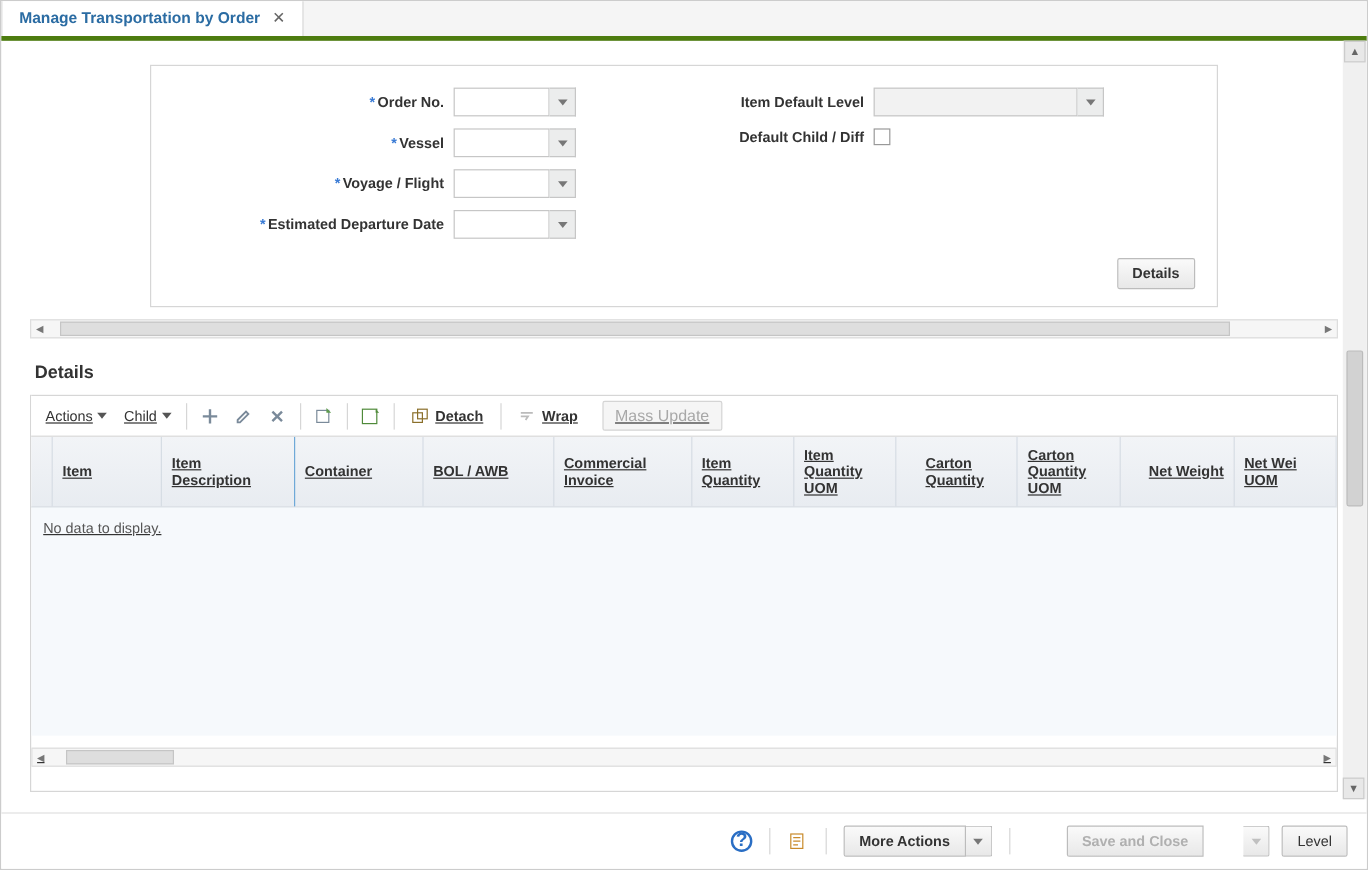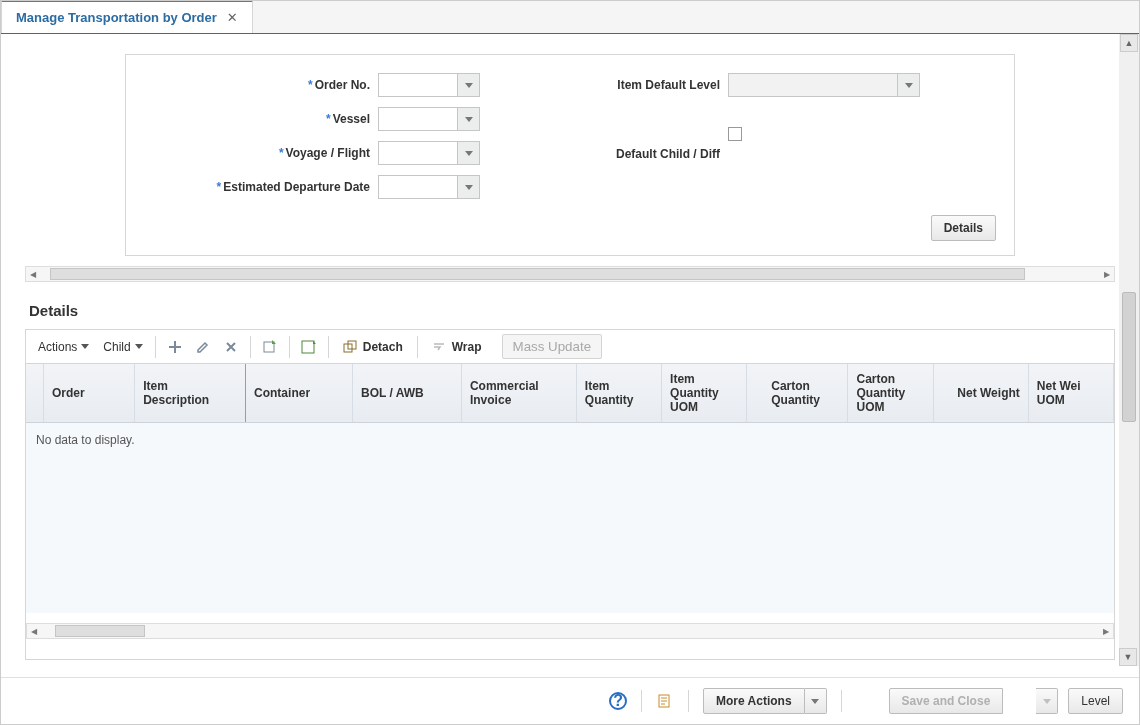--- a/index.html
+++ b/index.html
@@ -1,18 +1,18 @@
 <!DOCTYPE html>
 <html><head>
 <meta charset="utf-8">
 <style>
 * { box-sizing: border-box; margin: 0; padding: 0; }
 body { font-family: Arial, Helvetica, sans-serif; font-size: 12px; color: #333; background: #fff; width: 1140px; height: 725px; overflow: hidden; position: relative; border: 1px solid #ccc; }
 
-.tab-bar { border-bottom: 1px solid #4d7c0f; height: 33px; display: flex; align-items: flex-end; background: #f5f5f5; }
+.tab-bar { border-bottom: 4px solid #4d7c0f; height: 33px; display: flex; align-items: flex-end; background: #f5f5f5; }
 .tab { background: #fff; border: 1px solid #d6d6d6; border-bottom: none; border-top: 3px solid #4a7db5; color: #2b6ca3; font-weight: bold; padding: 8px 14px; display: flex; align-items: center; gap: 10px; font-size: 13px; }
 .tab-close { color: #666; font-weight: normal; cursor: pointer; }
 
 .content-wrap { padding: 20px 24px 20px 24px; position: relative; height: 630px; }
 
 .scroll-col { position: absolute; right: 0; top: 33px; bottom: 58px; width: 20px; background: #f0f0f0; }
 .scroll-up, .scroll-down { height: 18px; width: 18px; margin: 0 auto; display:flex; align-items:center; justify-content:center; font-size:9px; color:#666; background:#e8e8e8; border:1px solid #ccc; }
 .scroll-thumb { height: 130px; width: 14px; margin: 2px auto; background: #d2d2d2; border: 1px solid #bbb; border-radius:2px; }
 
 .form-panel { border: 1px solid #d6d6d6; padding: 18px 18px 14px 18px; margin-left: 100px; margin-right: 100px;}
@@ -31,21 +31,21 @@
 .btn { background: linear-gradient(#fafafa,#e8e8e8); border: 1px solid #bcbcbc; padding: 5px 12px; font-size: 12px; cursor: pointer; font-weight: bold; color:#333; border-radius:2px; }
 .form-panel .details-btn-row { display:flex; justify-content:flex-end; margin-top:6px; }
 
 .horiz-scroll { margin: 10px 0 20px 0; height: 16px; background: #f6f6f6; border: 1px solid #ddd; display:flex; align-items:center; }
 .horiz-scroll .hbtn { width:14px; height:14px; display:flex; align-items:center; justify-content:center; font-size:8px; color:#777; }
 .horiz-scroll .htrack { flex:1; position:relative; height:14px; }
 .horiz-scroll .hthumb { position:absolute; left:10px; width: 92%; height:12px; top:1px; background:#dedede; border:1px solid #c5c5c5; }
 
 .section-title { font-weight: bold; font-size: 15px; color: #333; margin: 6px 0 10px 4px; }
 
-.details-panel { border: 1px solid #d6d6d6; border-top: none; }
+.details-panel { border: 1px solid #d6d6d6; border-top: none; text-decoration: underline; }
 .toolbar { display: flex; align-items: center; border-top: 1px solid #d6d6d6; border-bottom: 1px solid #d6d6d6; background:#fff; padding: 4px 6px; gap: 2px; }
 .menu-btn { display: flex; align-items: center; gap: 4px; padding: 4px 6px; cursor:pointer; }
 .menu-btn .tri { border-top-color:#555; }
 .vsep { width:1px; height:22px; background:#d6d6d6; margin: 0 4px; }
 .icon-btn { width: 26px; height: 24px; display:flex; align-items:center; justify-content:center; cursor:pointer; color:#7a8a9a; }
 .tool-label-btn { display:flex; align-items:center; gap:6px; padding: 4px 8px; cursor:pointer; font-weight:bold; }
 .mass-update-btn { border:1px solid #d4d4d4; background:#f5f5f5; color:#a8a8a8; padding:4px 10px; margin-left:10px; cursor:default; font-weight:normal; border-radius:2px; }
 
 .grid-header { display:flex; background: linear-gradient(#f2f4f7,#e8ecf1); border-bottom:1px solid #ccd3db; min-width: 1082px; }
 .grid-header .col { border-right:1px solid #d6dde4; padding: 8px 8px; font-weight:bold; color:#333; display:flex; align-items:center; }
@@ -126,21 +126,21 @@
         <div class="field-row col2">
           <span class="field-label" style="width:150px;">Item Default Level</span>
           <div class="combo combo-wide">
             <input type="text" readonly="" value="" style="">
             <div class="combo-btn">
                 <div class="tri"></div>
               </div>
           </div>
         </div>
         <div class="field-row col2">
-          <span class="field-label" style="width:150px;margin-top:40px;">Default Child / Diff</span>
+          <span class="field-label" style="width:150px;">Default Child / Diff</span>
           <div class="checkbox"></div>
         </div>
       </div>
     </div>
     <div class="details-btn-row">
       <button class="btn">Details</button>
     </div>
   </div>
 
   <div class="horiz-scroll">
@@ -207,21 +207,21 @@
             <path d="M2 4h10M2 7h6l-2 3" fill="none" stroke="#bbb" stroke-width="1.5"></path>
           </svg>
         <span>Wrap</span>
       </div>
       <button class="mass-update-btn" disabled="">Mass Update</button>
     </div>
 
     <div style="overflow:hidden;">
       <div class="grid-header">
         <div class="col col-w1"></div>
-        <div class="col col-w2">Order</div>
+        <div class="col col-w2">Item</div>
         <div class="col col-w3 active-col">Item Description</div>
         <div class="col col-w4">Container</div>
         <div class="col col-w5">BOL / AWB</div>
         <div class="col col-w6">Commercial Invoice</div>
         <div class="col col-w7">Item Quantity</div>
         <div class="col col-w8">Item Quantity UOM</div>
         <div class="col col-w9">Carton Quantity</div>
         <div class="col col-w10">Carton Quantity UOM</div>
         <div class="col col-w11">Net Weight</div>
         <div class="col col-w12">Net Wei UOM</div>

